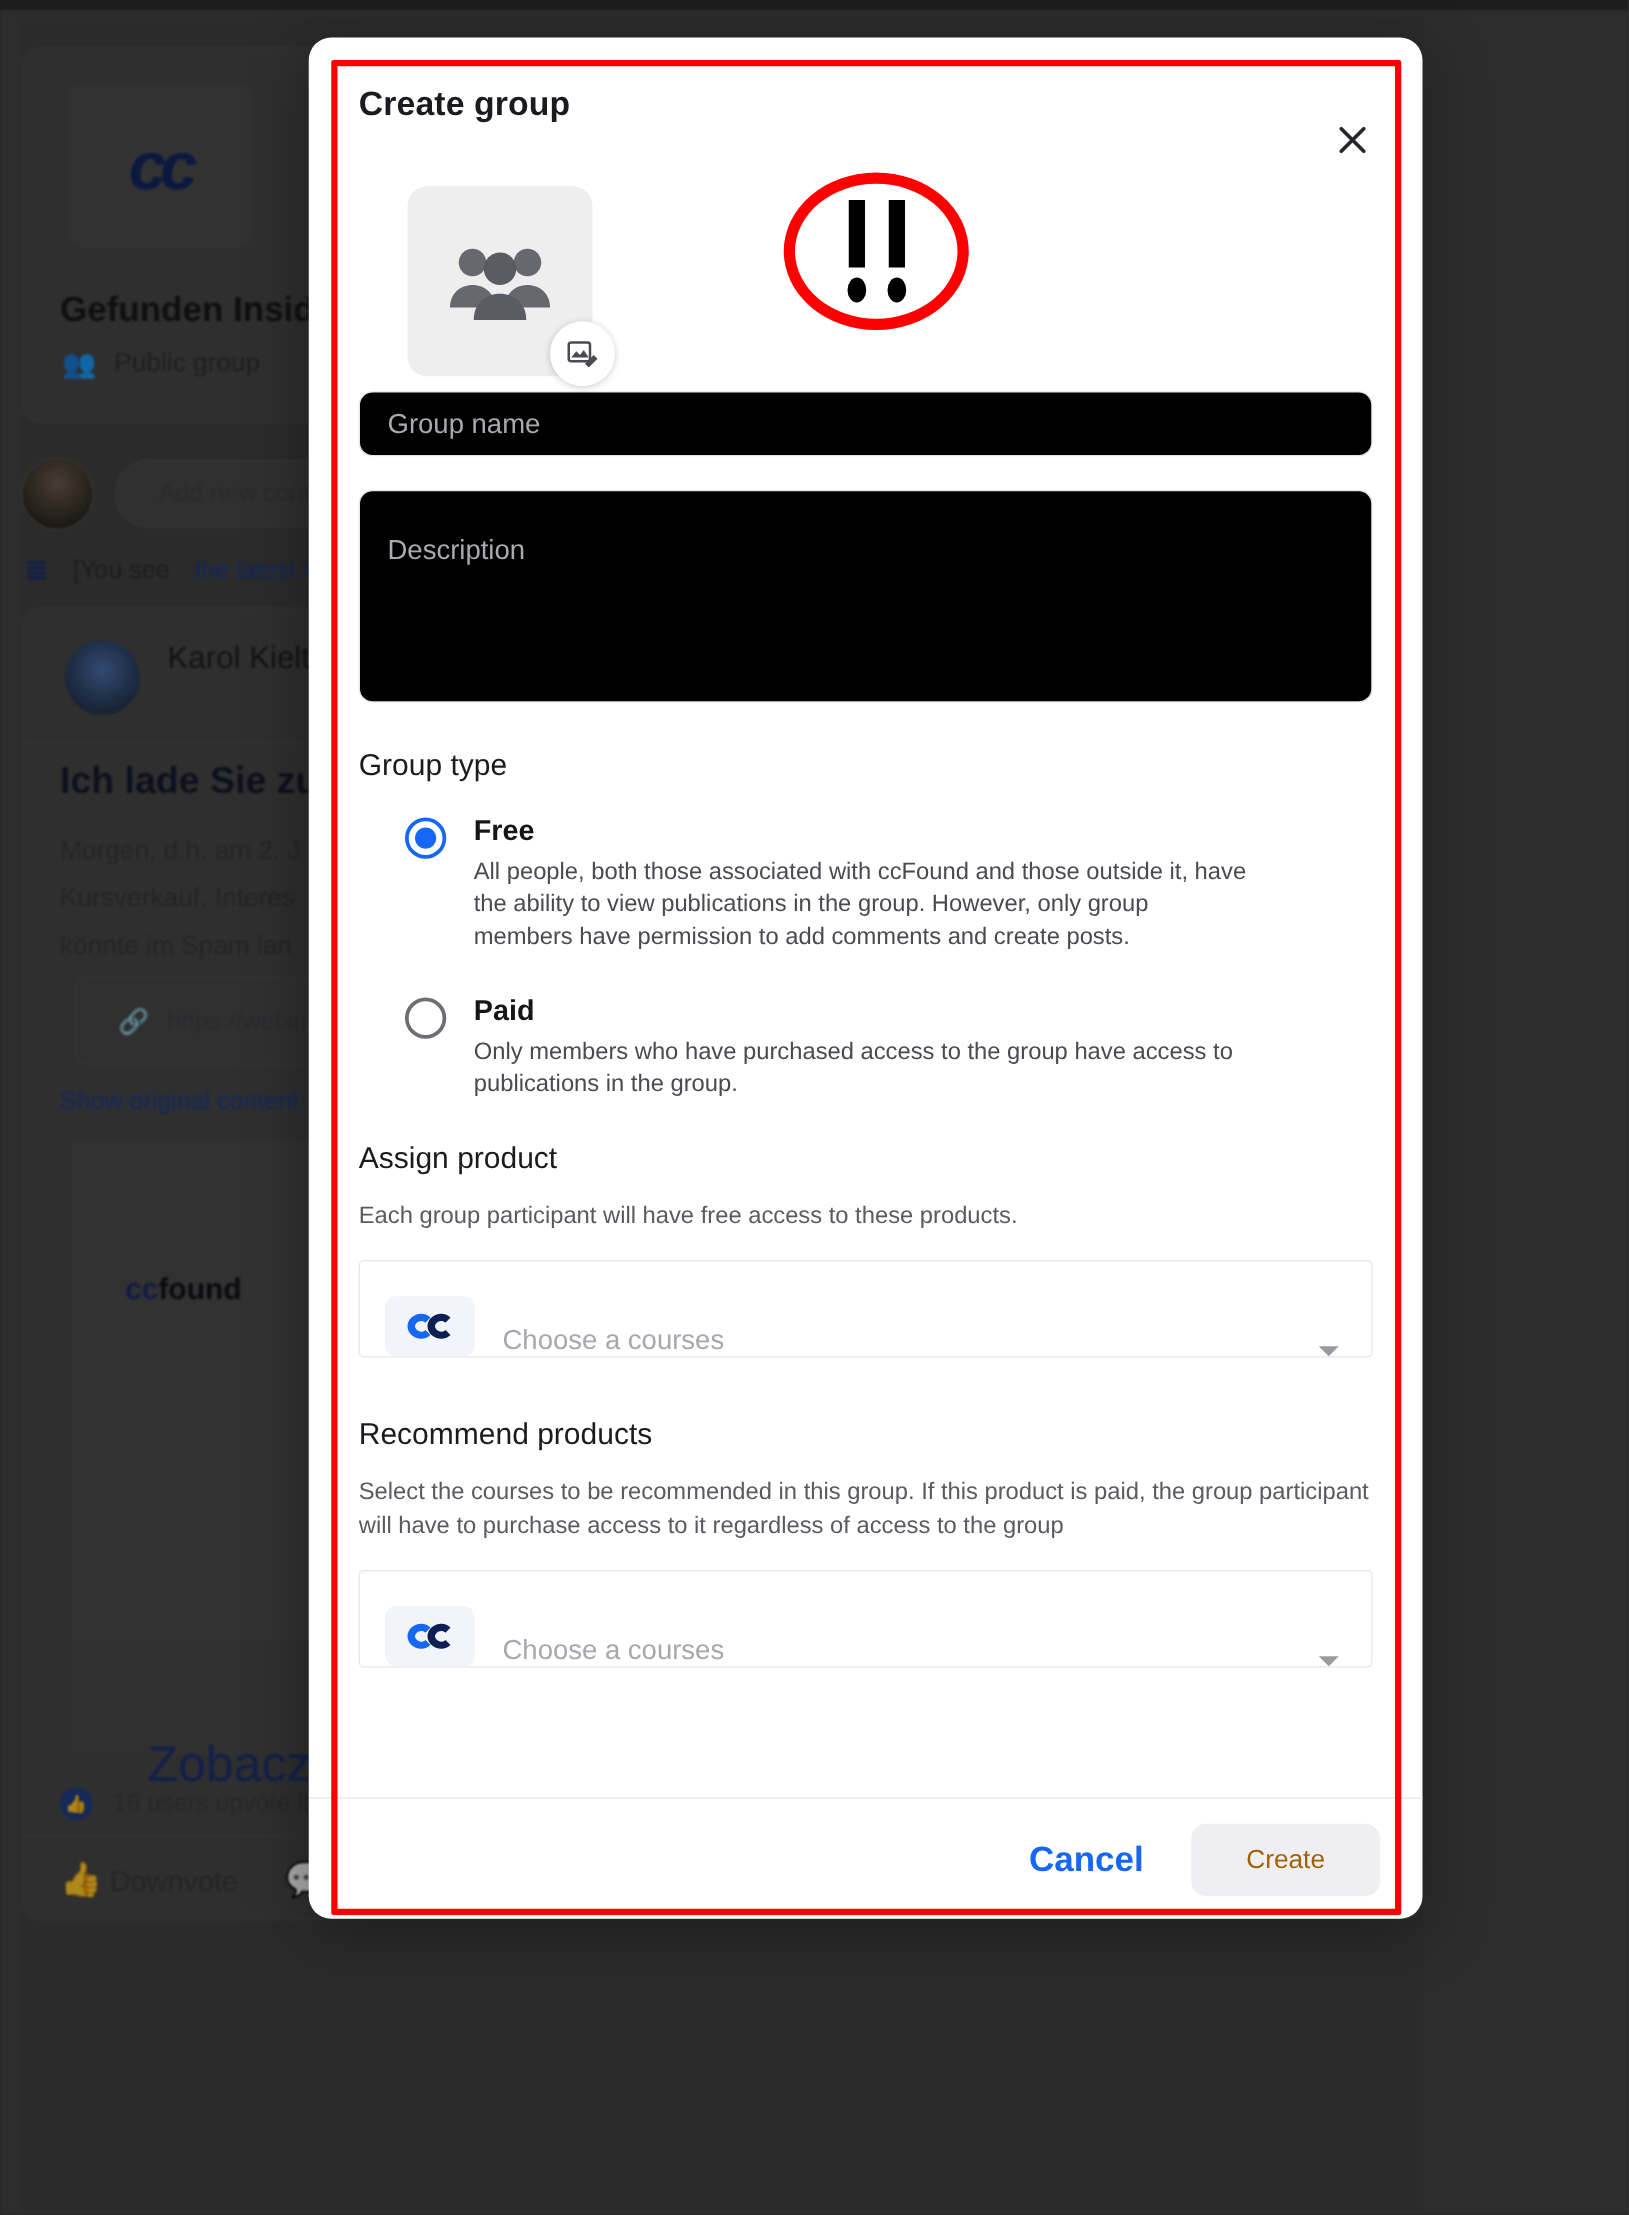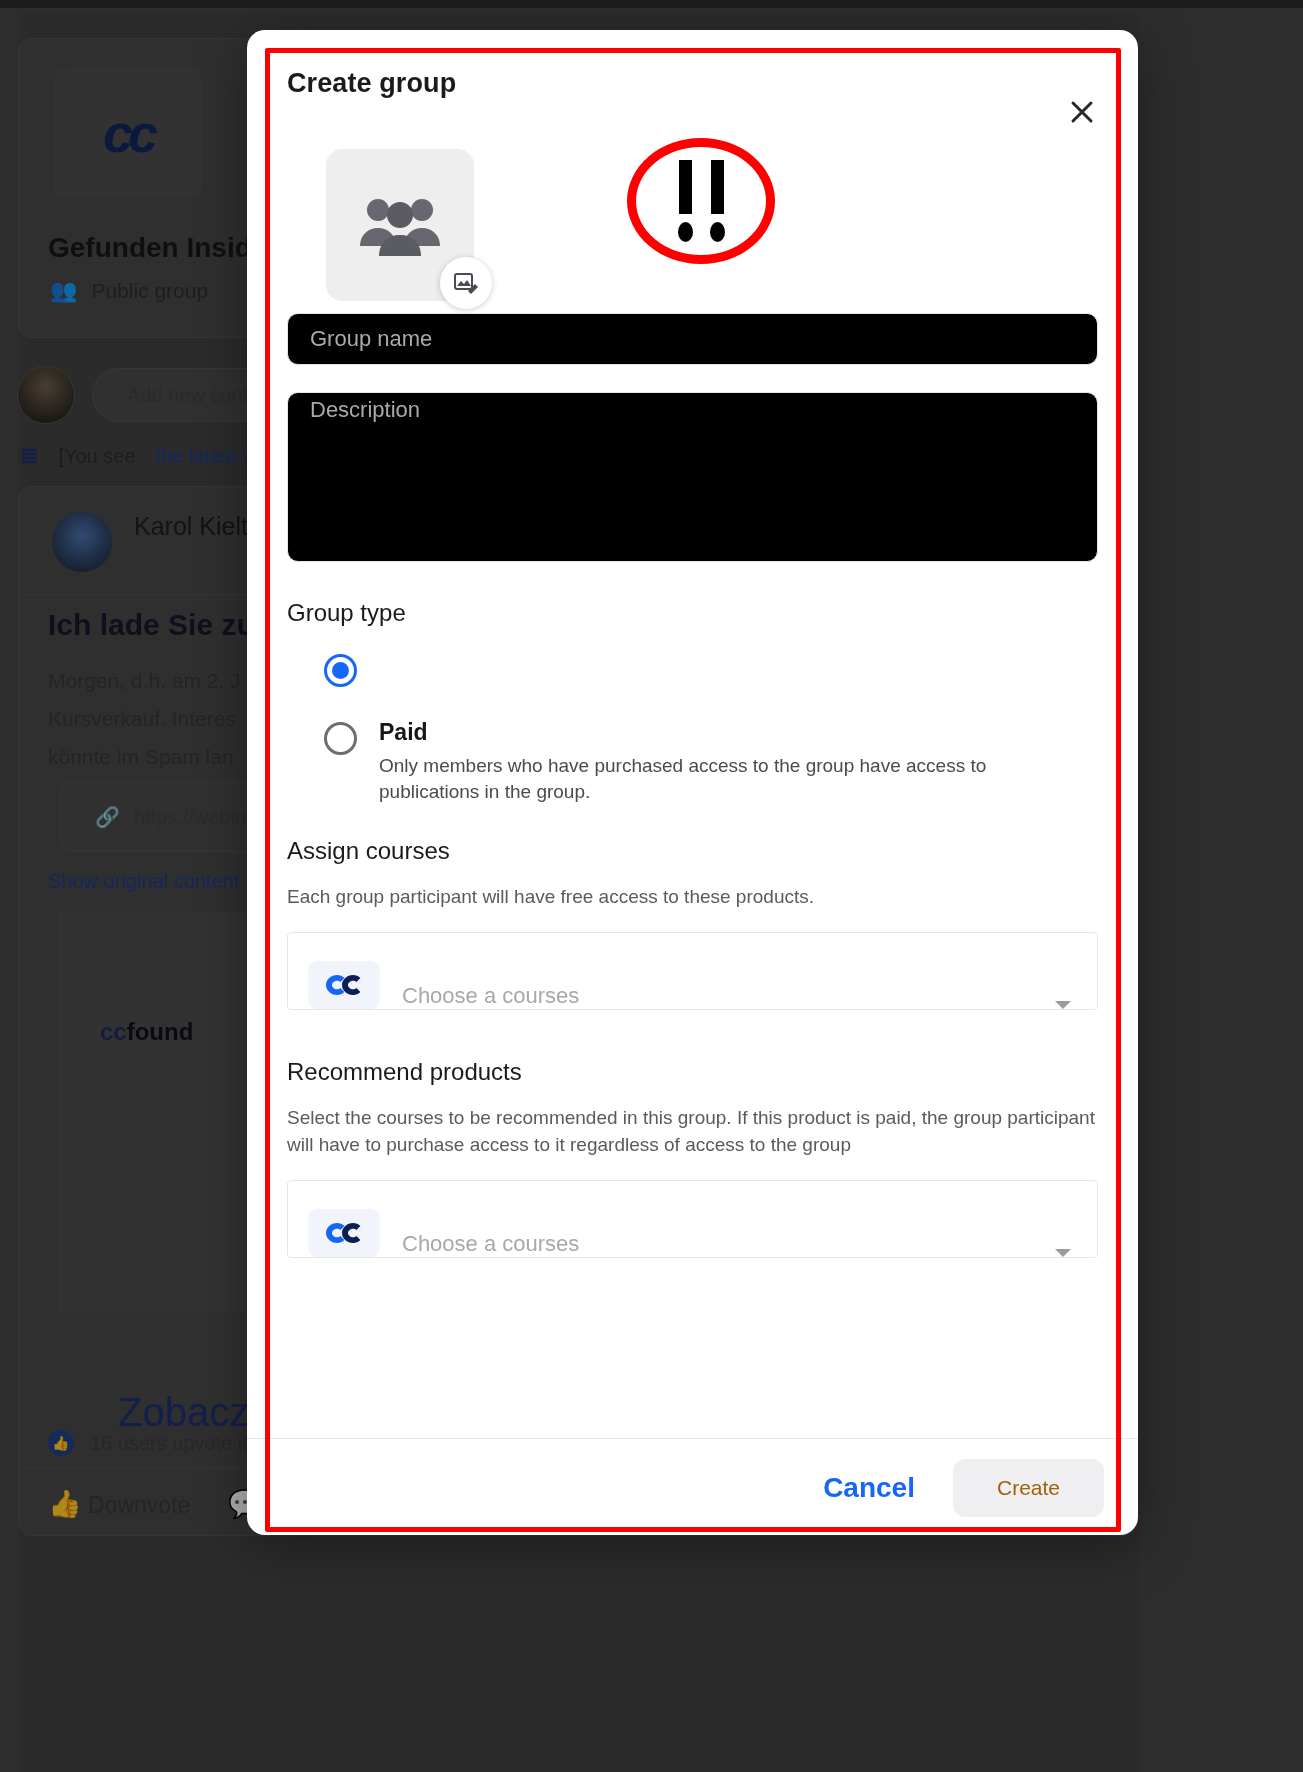--- a/index.html
+++ b/index.html
@@ -192,21 +192,21 @@
     margin: 0 0 0 0;
     border: 1px solid #e6e6e9; border-radius: 11px;
     background: #000000;
     color: #a9a9af; font-size: 22px;
   }
   .field-name {
     height: 52px; display: flex; align-items: center; padding: 0 22px;
     margin-top: 2px;
   }
   .field-desc {
-    height: 170px; padding: 4px 22px;
+    height: 170px; padding: 34px 22px;
     margin-top: 27px;
   }
 
   .section-h {
     font-size: 24px; color: #1b1b1f; font-weight: 500;
     margin-top: 37px;
   }
   .radio-list { margin-top: 24px; }
   .radio-row { display: flex; gap: 22px; padding-left: 37px; margin-bottom: 32px; }
   .radio {
@@ -360,31 +360,35 @@
 
       <div class="field field-desc">
         <span>Description</span>
       </div>
 
       <div class="section-h">Group type</div>
 
       <div class="radio-list">
         <div class="radio-row">
           <div class="radio checked"></div>
+          <div>
+            <div class="radio-text-label">Free</div>
+            <div class="radio-text-desc">All people, both those associated with ccFound and those outside it, have the ability to view publications in the group. However, only group members have permission to add comments and create posts.</div>
+          </div>
         </div>
         <div class="radio-row">
           <div class="radio"></div>
           <div>
             <div class="radio-text-label">Paid</div>
             <div class="radio-text-desc">Only members who have purchased access to the group have access to publications in the group.</div>
           </div>
         </div>
       </div>
 
-      <div class="section-h" style="margin-top:10px">Assign courses</div>
+      <div class="section-h" style="margin-top:10px">Assign product</div>
       <div class="muted-p">Each group participant will have free access to these products.</div>
       <div class="select-box">
         <span class="select-thumb">
           <svg width="42" height="26" viewBox="0 0 42 26" aria-hidden="true">
             <path d="M14 3c-6 0-11 4.5-11 10s5 10 11 10c3 0 5.6-1.1 7.4-3l-4-4.1c-.9.9-2.1 1.4-3.4 1.4-2.8 0-5-2.4-5-4.3s2.2-4.3 5-4.3c1.3 0 2.5.5 3.4 1.4l4-4.1C19.6 4.1 17 3 14 3z" fill="#1767f5"></path>
             <path d="M30 3c-6 0-11 4.5-11 10s5 10 11 10c3 0 5.6-1.1 7.4-3l-4-4.1c-.9.9-2.1 1.4-3.4 1.4-2.8 0-5-2.4-5-4.3s2.2-4.3 5-4.3c1.3 0 2.5.5 3.4 1.4l4-4.1C35.6 4.1 33 3 30 3z" fill="#0b1f52"></path>
           </svg>
         </span>
         <span class="select-ph">Choose a courses</span>
         <span class="caret"></span>

